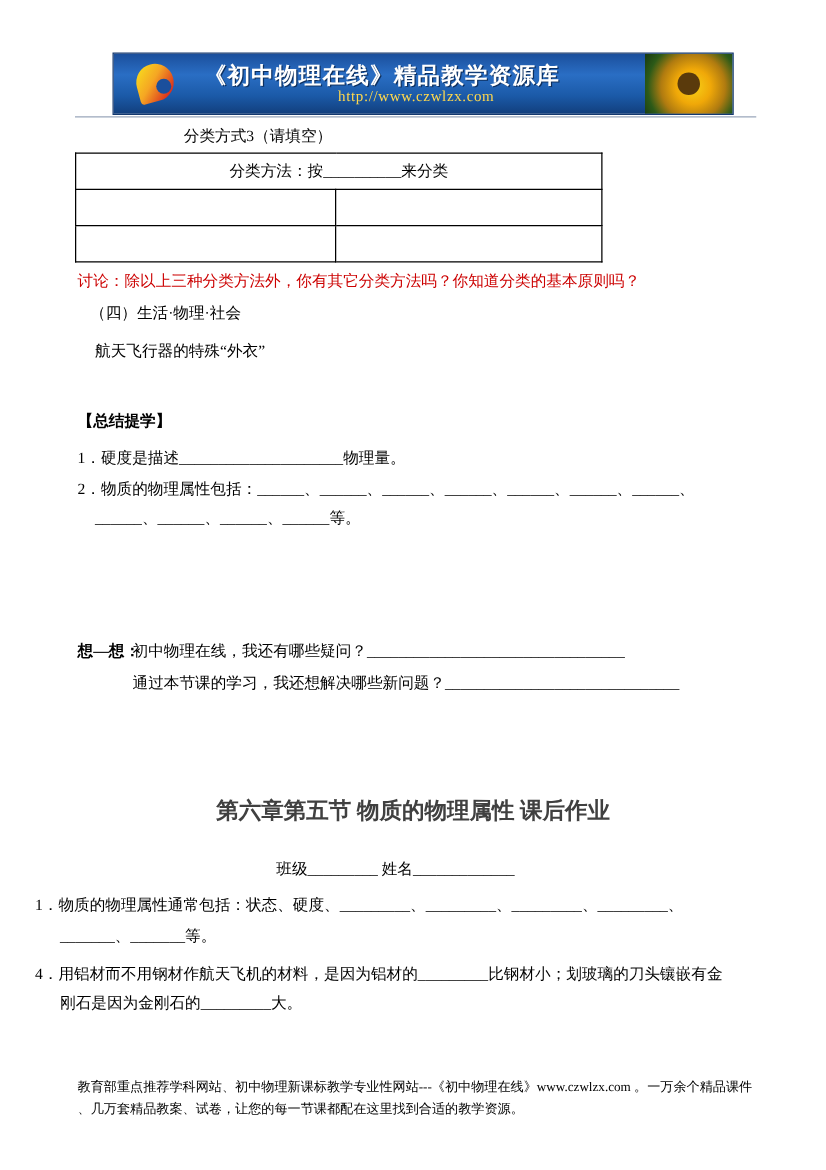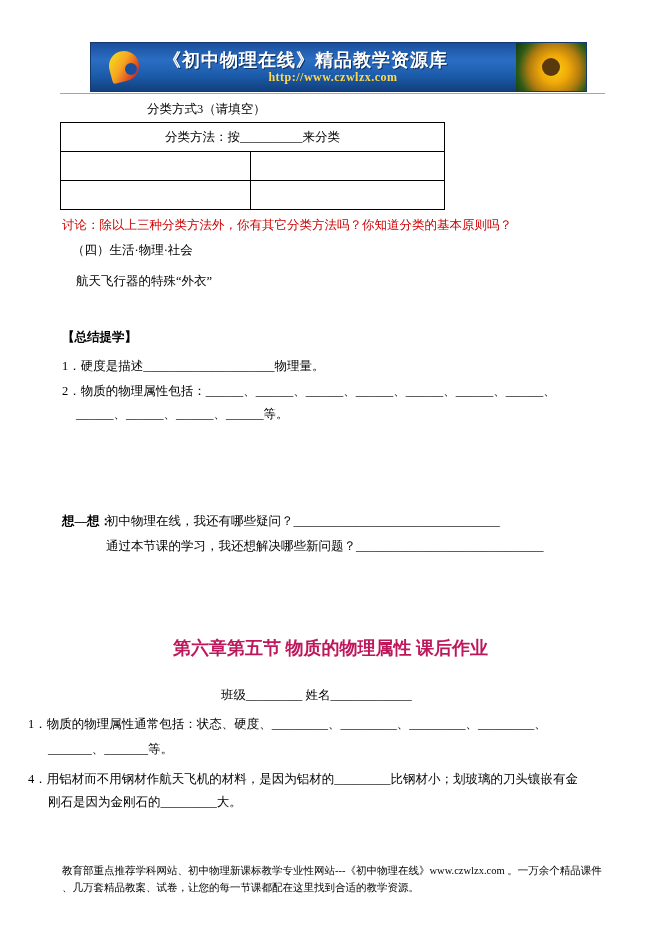--- a/index.html
+++ b/index.html
@@ -91,21 +91,21 @@
     letter-spacing: 1px;
     text-shadow: 1px 1px 0 #0d2f5e;
   }
   .banner-url {
     position: absolute;
     left: 72px;
     top: 27px;
     width: 340px;
     text-align: center;
     font-family: "Liberation Serif", serif;
-    font-weight: bold;
+    font-weight: normal;
     font-size: 12px;
     color: #ffd84d;
     letter-spacing: 0.5px;
   }
   .banner-rule {
     position: absolute;
     left: 60px;
     top: 93px;
     width: 545px;
     border-top: 1px solid #9aa7bb;
@@ -121,21 +121,21 @@
     color: #000;
   }
   .bold { font-weight: bold; }
   .red { color: #cc0000; }
 
   
   .tbl {
     position: absolute;
     left: 60px;
     top: 122px;
-    width: 385px;
+    width: 422px;
     border-collapse: collapse;
     font-family: "Liberation Serif", serif;
     font-size: 12.5px;
   }
   .tbl td {
     border: 1px solid #000;
     height: 24px;
     padding: 2px 4px;
     vertical-align: middle;
   }
@@ -146,21 +146,21 @@
   
   .bigheading {
     position: absolute;
     left: 0;
     top: 636px;
     width: 661px;
     text-align: center;
     font-family: "Liberation Serif", serif;
     font-weight: bold;
     font-size: 18px;
-    color: #be185d;
+    color: #404040;
   }
 
   
   .footer {
     position: absolute;
     left: 62px;
     top: 862px;
     width: 545px;
     font-family: "Liberation Serif", serif;
     font-size: 10.5px;

